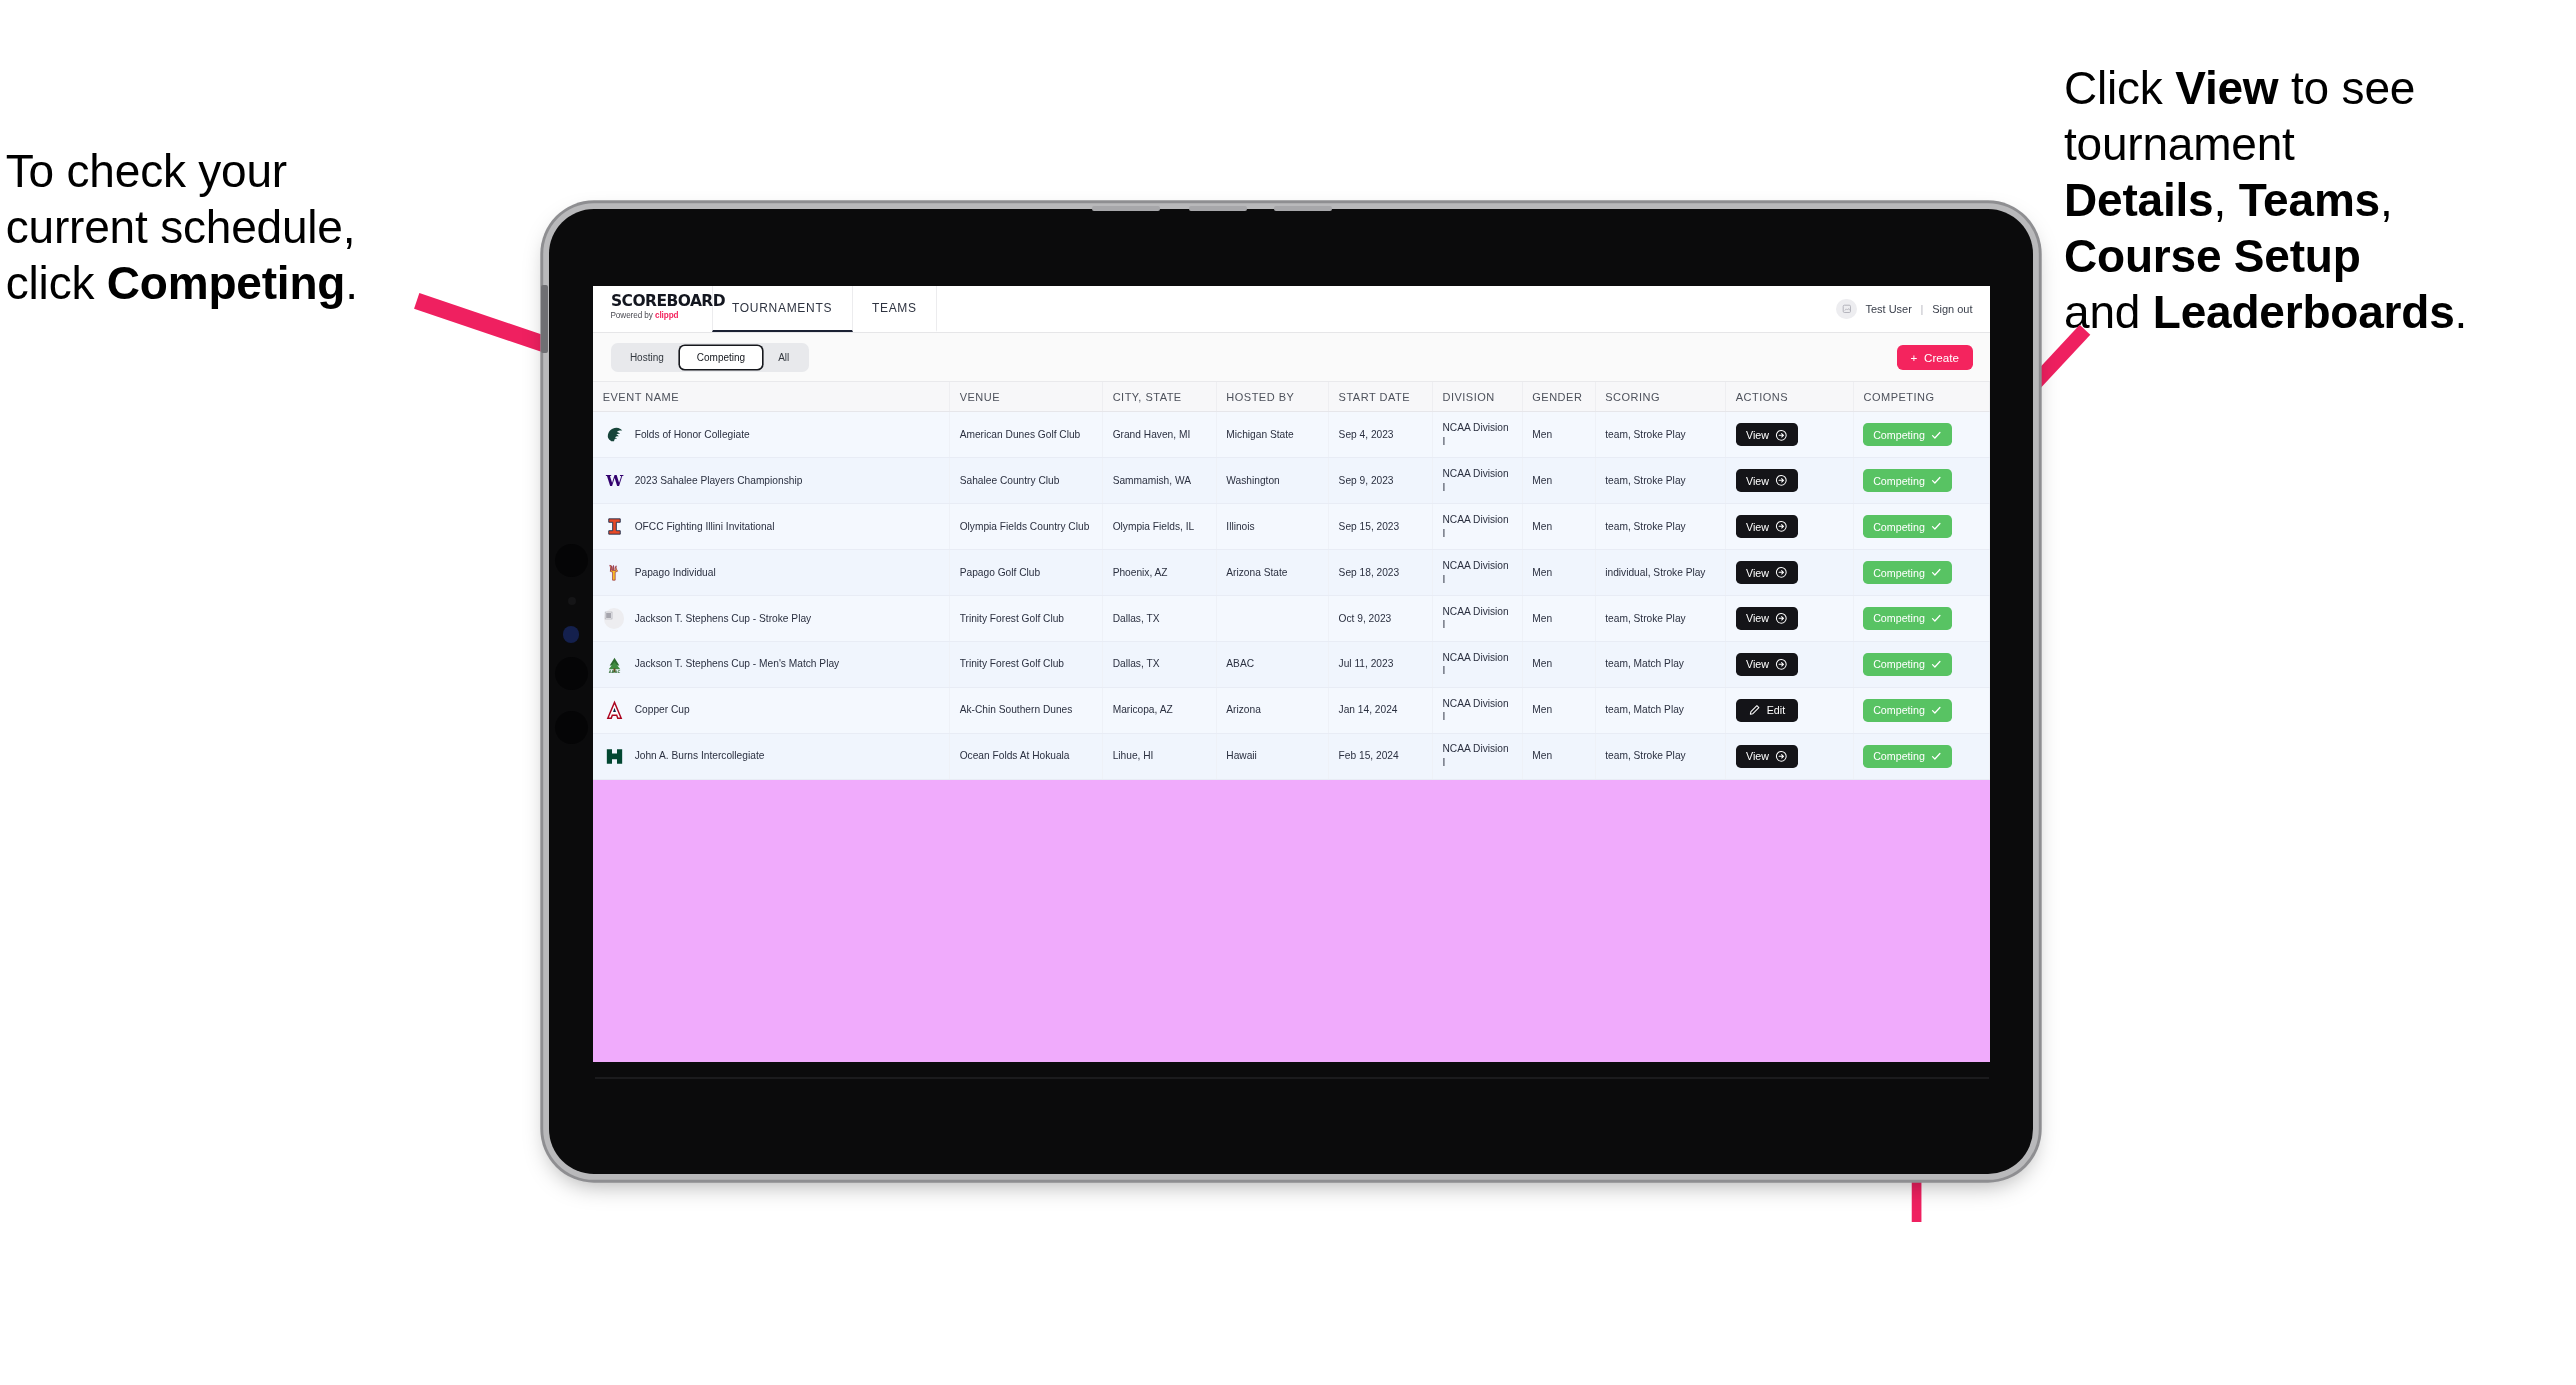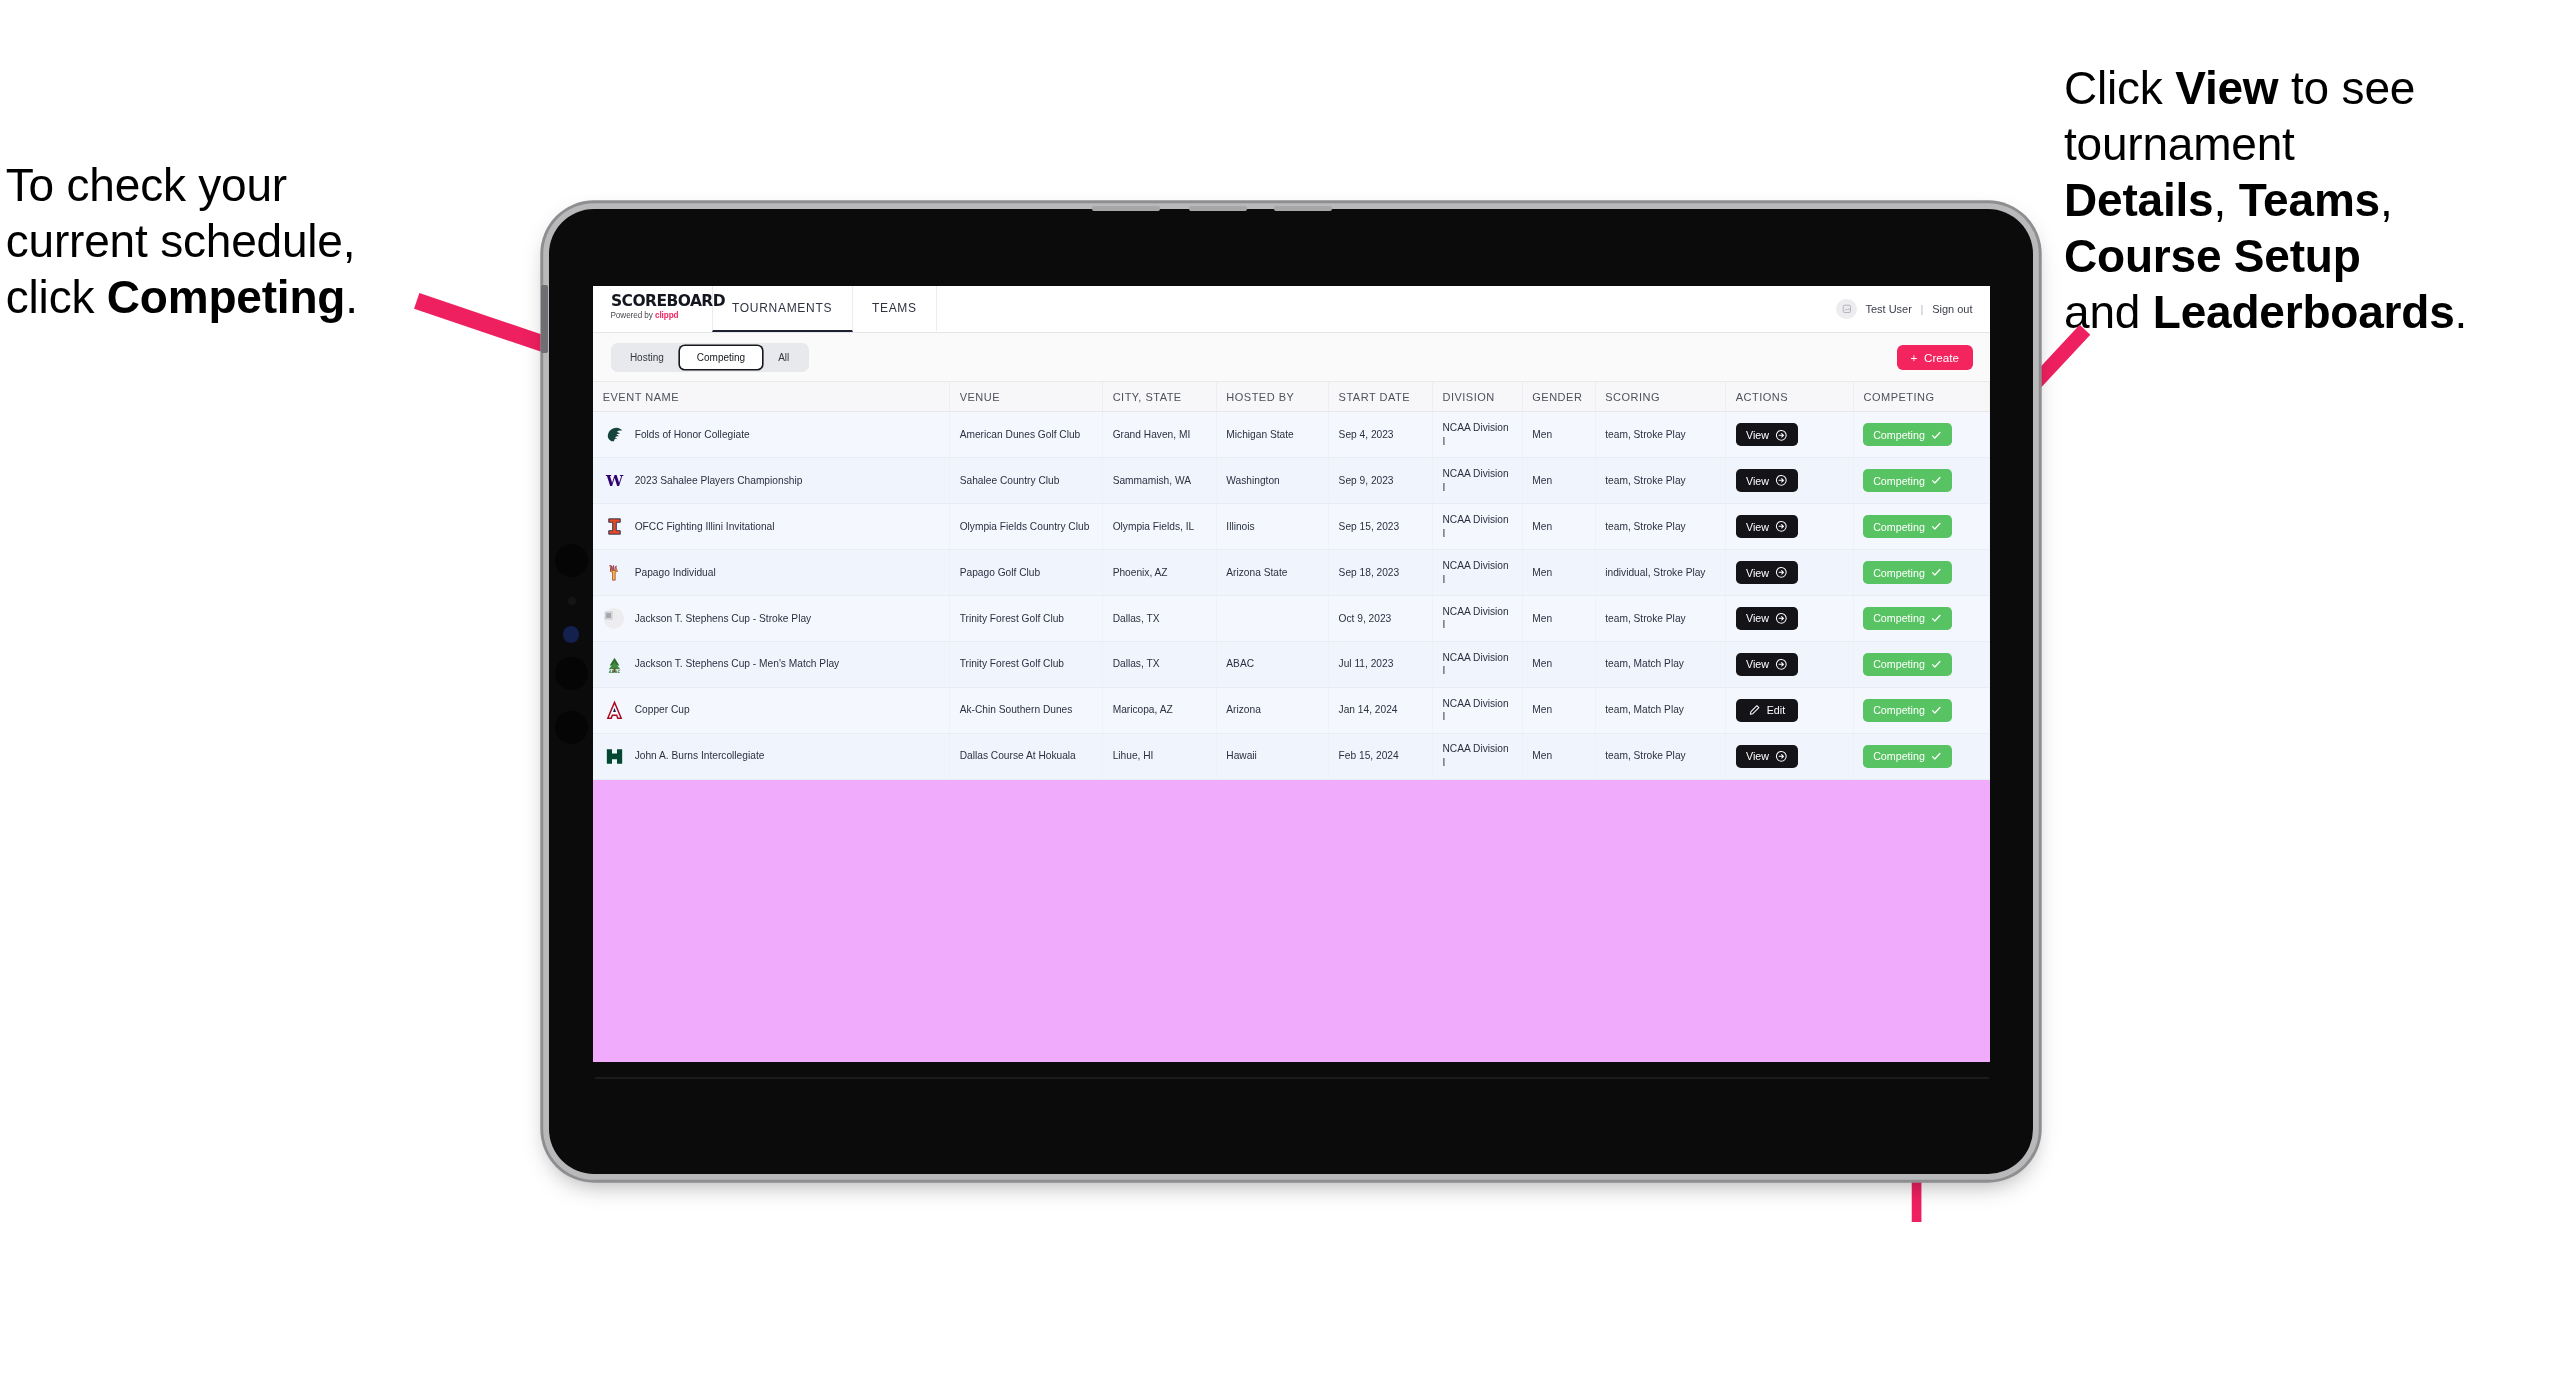--- a/index.html
+++ b/index.html
@@ -15,21 +15,21 @@
   .anno {
     position: absolute;
     color: #000;
     font-size: 46px;
     line-height: 1.22;
     font-weight: 400;
     letter-spacing: -0.2px;
     white-space: pre-line;
   }
   .anno b { font-weight: 700; }
-  #anno-left  { left: 5.8px;  top: 157px;  width: 456px; }
+  #anno-left  { left: 5.8px;  top: 143px;  width: 456px; }
   #anno-right { left: 2064px; top: 60px;  width: 524px; }
   #anno-bottom{ left: 1474px; top: 1208px; width: 1009px; }
 
   
   .arrow { position: absolute; }
 
   
   .tablet {
     position: absolute; left: 549px; top: 209px;
     width: 1484px; height: 965px;
@@ -516,21 +516,21 @@
                   <td class="c-event">
                     <div class="ev">
                       <span class="logo">
                         <svg viewBox="0 0 24 24" width="23" height="23">
                           <path d="M4 4.5h5.4v4.3h5.2V4.5H20V19.5h-5.4v-4.6H9.4v4.6H4z" fill="#024731"></path>
                         </svg>
                       </span>
                       <span>John A. Burns Intercollegiate</span>
                     </div>
                   </td>
-                  <td class="c-venue">Dallas Course At Hokuala</td>
+                  <td class="c-venue">Ocean Folds At Hokuala</td>
                   <td class="c-city">Lihue, HI</td>
                   <td class="c-host">Hawaii</td>
                   <td class="c-date">Feb 15, 2024</td>
                   <td class="c-div">NCAA Division I</td>
                   <td class="c-gender">Men</td>
                   <td class="c-score">team, Stroke Play</td>
                   <td class="c-act">
                     <button class="btn-view">
                       <span>View</span>
                       <svg class="icon-sm" viewBox="0 0 16 16">

